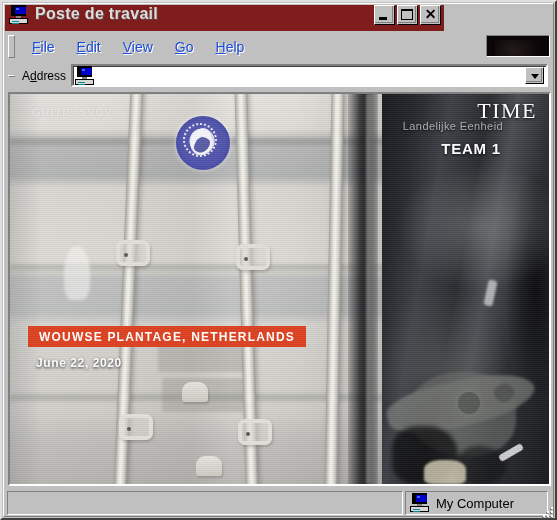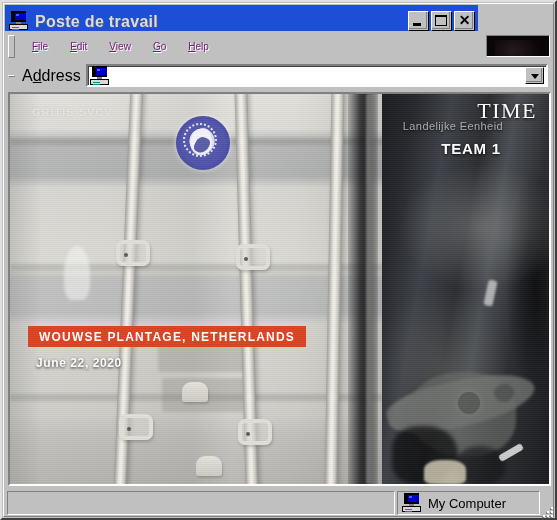--- a/index.html
+++ b/index.html
@@ -35,25 +35,25 @@
     border-top: 1px solid #ffffff;
     border-right: 1px solid #808080;
     border-bottom: 1px solid #808080;
     box-sizing: border-box;
   }
 
   
   .titlebar {
     position: absolute;
     left: 3px; top: 3px;
-    width: 473px;
+    width: 439px;
     height: 26px;
-    background: #1d4ed8;
+    background: #7f1d1d;
     display: flex;
-    align-items: flex-end;
+    align-items: flex-start;
     box-sizing: border-box;
     padding: 0 2px 0 2px;
   }
   .title-icon {
     width: 21px; height: 20px;
     position: relative;
     flex: 0 0 auto;
     margin-left: 2px;
     margin-right: 5px;
   }
@@ -184,22 +184,22 @@
     border-bottom: 1px solid #808080;
     box-sizing: border-box;
   }
   .menuitems {
     display: flex;
     align-items: center;
     flex: 1 1 auto;
     padding-left: 4px;
   }
   .menu-item {
-    font-size: 10px;
-    color: #701a75;
+    font-size: 14px;
+    color: #1d4ed8;
     text-shadow: 1px 1px 0 #ffffff;
     padding: 2px 11px;
     white-space: nowrap;
     cursor: default;
   }
   .menu-item u { text-decoration: underline; }
   .ie-logo-box {
     width: 64px;
     margin: 2px 1px 3px 4px;
     flex: 0 0 auto;
@@ -224,21 +224,21 @@
   .addrbar-wrap {
     position: absolute;
     left: 3px; top: 59px;
     width: 546px;
     height: 29px;
     background: #c0c0c0;
     display: flex;
     align-items: center;
   }
   .addr-label {
-    font-size: 16px;
+    font-size: 12px;
     color: #000;
     white-space: nowrap;
     margin: 0 5px 0 5px;
     flex: 0 0 auto;
   }
   .addr-label u { text-decoration: underline; }
   .combo {
     flex: 1 1 auto;
     height: 23px;
     margin-right: 3px;
@@ -664,21 +664,21 @@
     background: #c0c0c0;
     display: flex;
     align-items: center;
     overflow: hidden;
   }
   .status-left { flex: 1 1 auto; margin-right: 2px; }
   .status-right {
     flex: 0 0 auto;
     width: 143px;
     padding-left: 4px;
-    margin-right: 12px;
+    margin-right: 4px;
     align-items: center;
   }
   .status-icon {
     width: 21px; height: 20px;
     position: relative;
     flex: 0 0 auto;
     margin-right: 5px;
   }
   .status-text {
     font-size: 13px;

